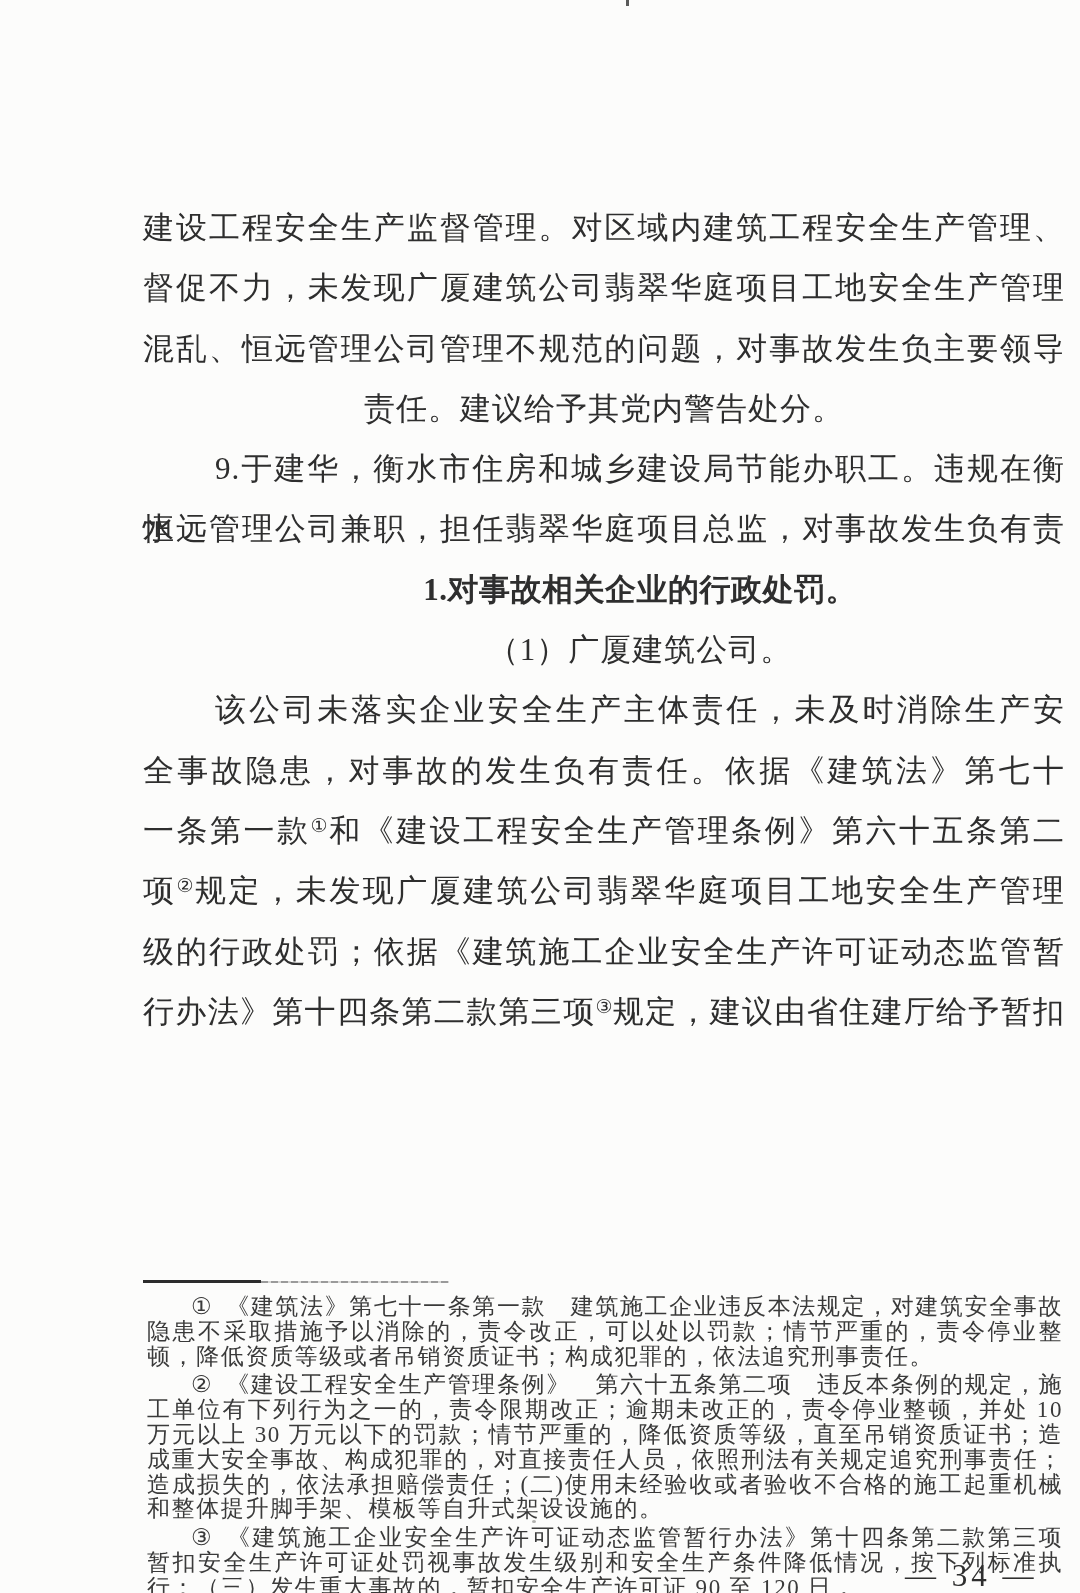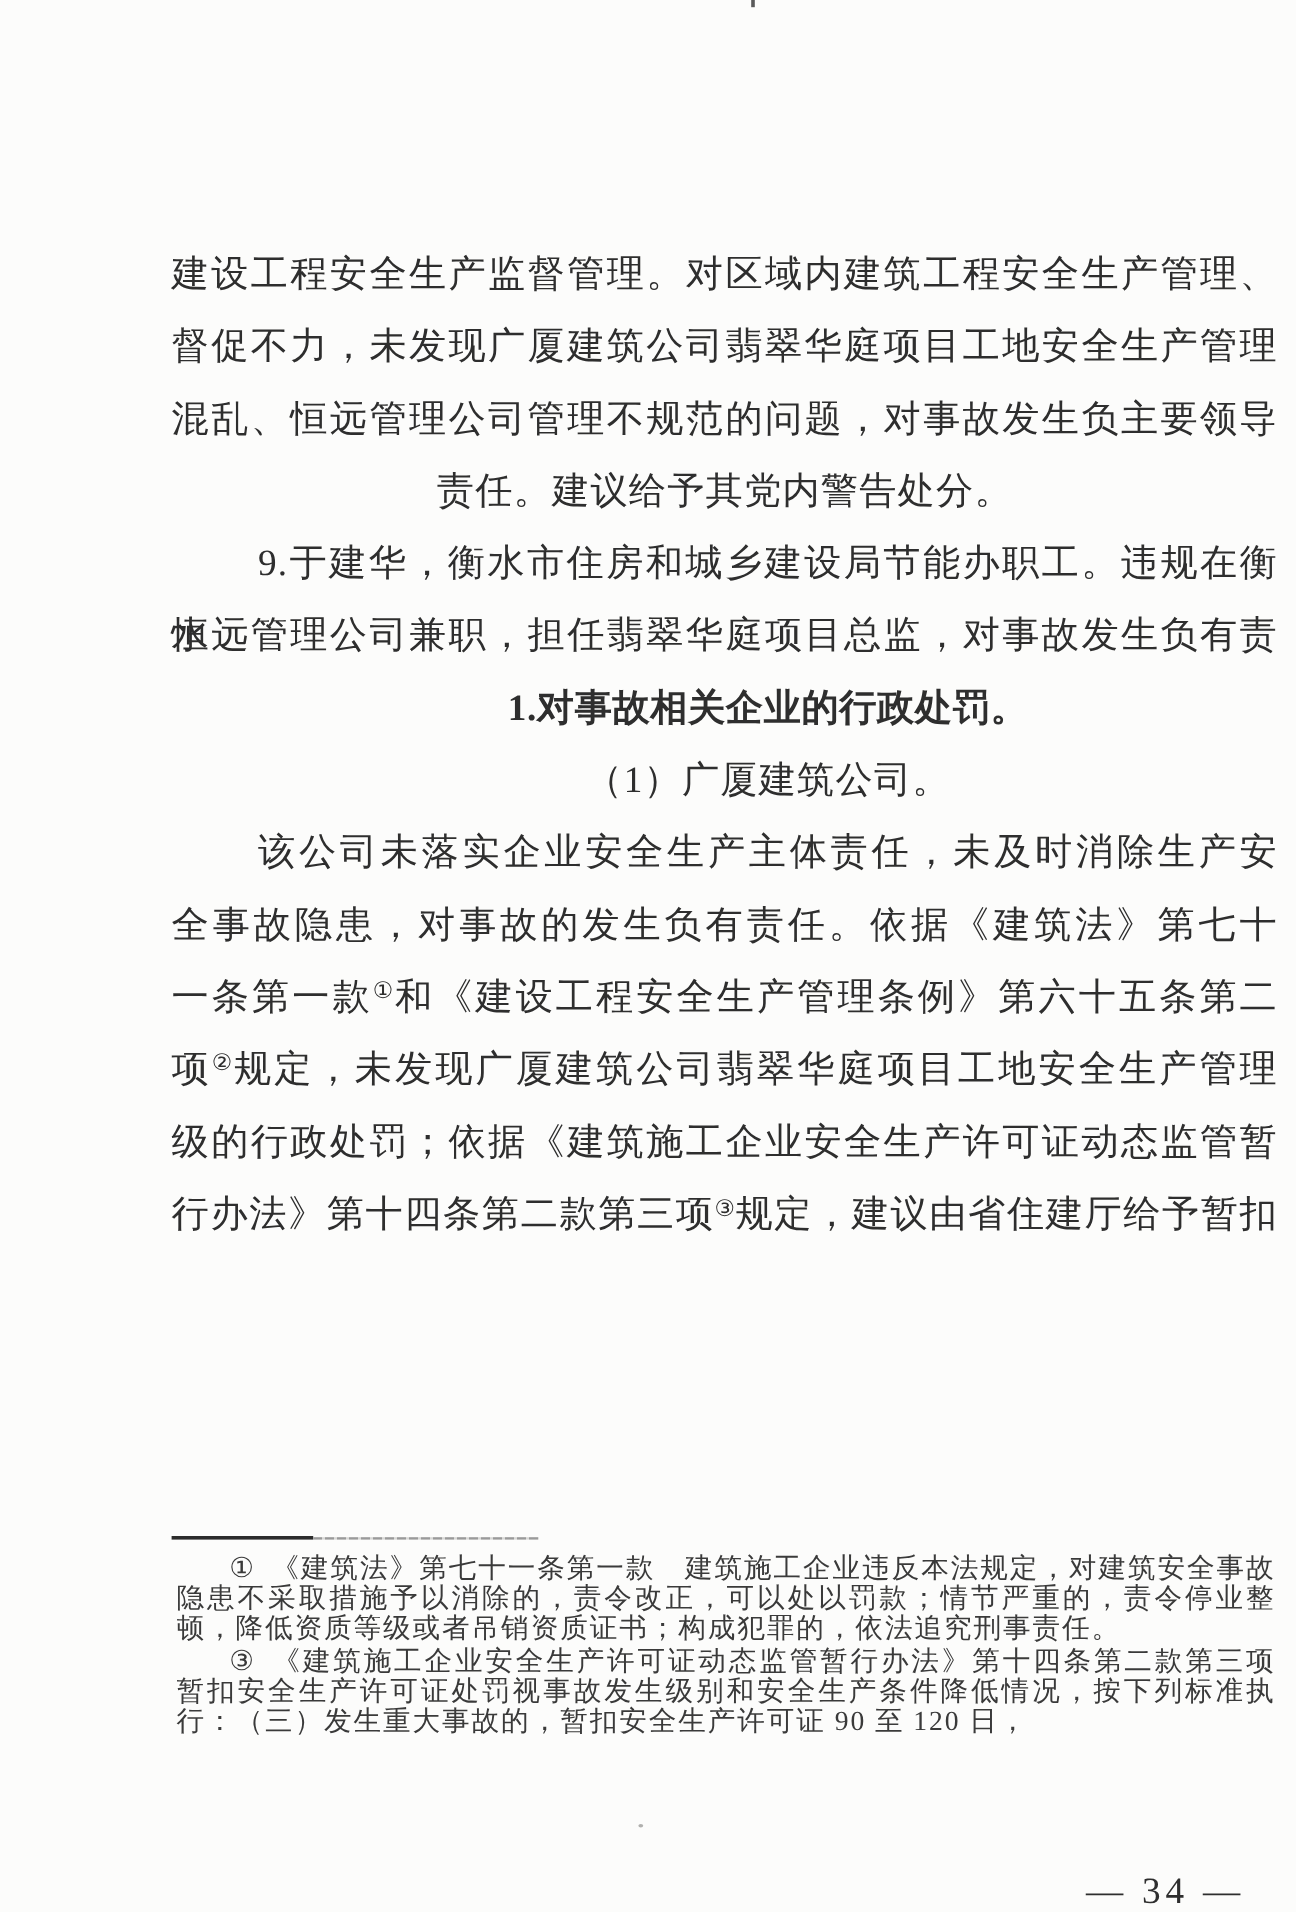--- a/index.html
+++ b/index.html
@@ -116,20 +116,21 @@
     <div class="ln just"><span>一条第一款</span><sup class="fnref">①</sup><span>和《建设工程安全生产管理条例》第六十五条第二</span></div>
     <div class="ln just"><span>项</span><sup class="fnref">②</sup><span>规定，未发现广厦建筑公司翡翠华庭项目工地安全生产管理</span></div>
     <div class="ln just">级的行政处罚；依据《建筑施工企业安全生产许可证动态监管暂</div>
     <div class="ln just"><span>行办法》第十四条第二款第三项</span><sup class="fnref">③</sup><span>规定，建议由省住建厅给予暂扣</span></div>
   </main>
 
   <div class="fn-sep"><span class="sep-solid"></span><span class="sep-faint"></span></div>
 
   <section class="footnotes">
     <p class="fn"><span class="fn-marker">①</span><span>《建筑法》第七十一条第一款　建筑施工企业违反本法规定，对建筑安全事故隐患不采取措施予以消除的，责令改正，可以处以罚款；情节严重的，责令停业整顿，降低资质等级或者吊销资质证书；构成犯罪的，依法追究刑事责任。</span></p>
+    <p class="fn"><span class="fn-marker">②</span><span>《建设工程安全生产管理条例》　第六十五条第二项　违反本条例的规定，施工单位有下列行为之一的，责令限期改正；逾期未改正的，责令停业整顿，并处 10 万元以上 30 万元以下的罚款；情节严重的，降低资质等级，直至吊销资质证书；造成重大安全事故、构成犯罪的，对直接责任人员，依照刑法有关规定追究刑事责任；造成损失的，依法承担赔偿责任；(二)使用未经验收或者验收不合格的施工起重机械和整体提升脚手架、模板等自升式架设设施的。</span></p>
     <p class="fn"><span class="fn-marker">③</span><span>《建筑施工企业安全生产许可证动态监管暂行办法》第十四条第二款第三项　暂扣安全生产许可证处罚视事故发生级别和安全生产条件降低情况，按下列标准执行：（三）发生重大事故的，暂扣安全生产许可证 90 至 120 日，</span></p>
   </section>
 
   <div class="page-number">— 34 —</div>
 
   <div class="artifact artifact-dot"></div>
 
 </div>
 
 </body></html>

